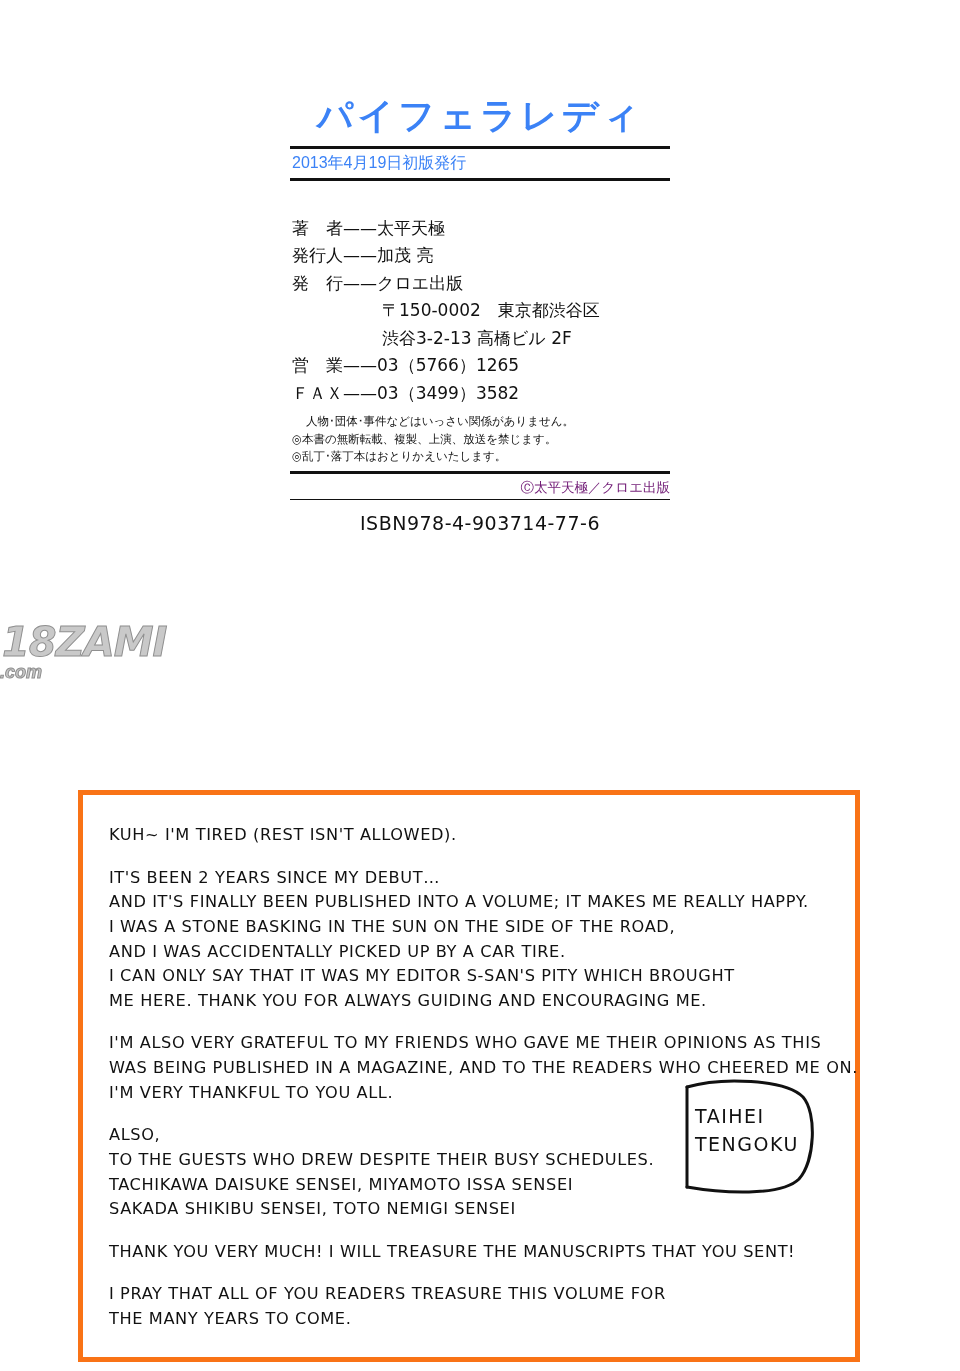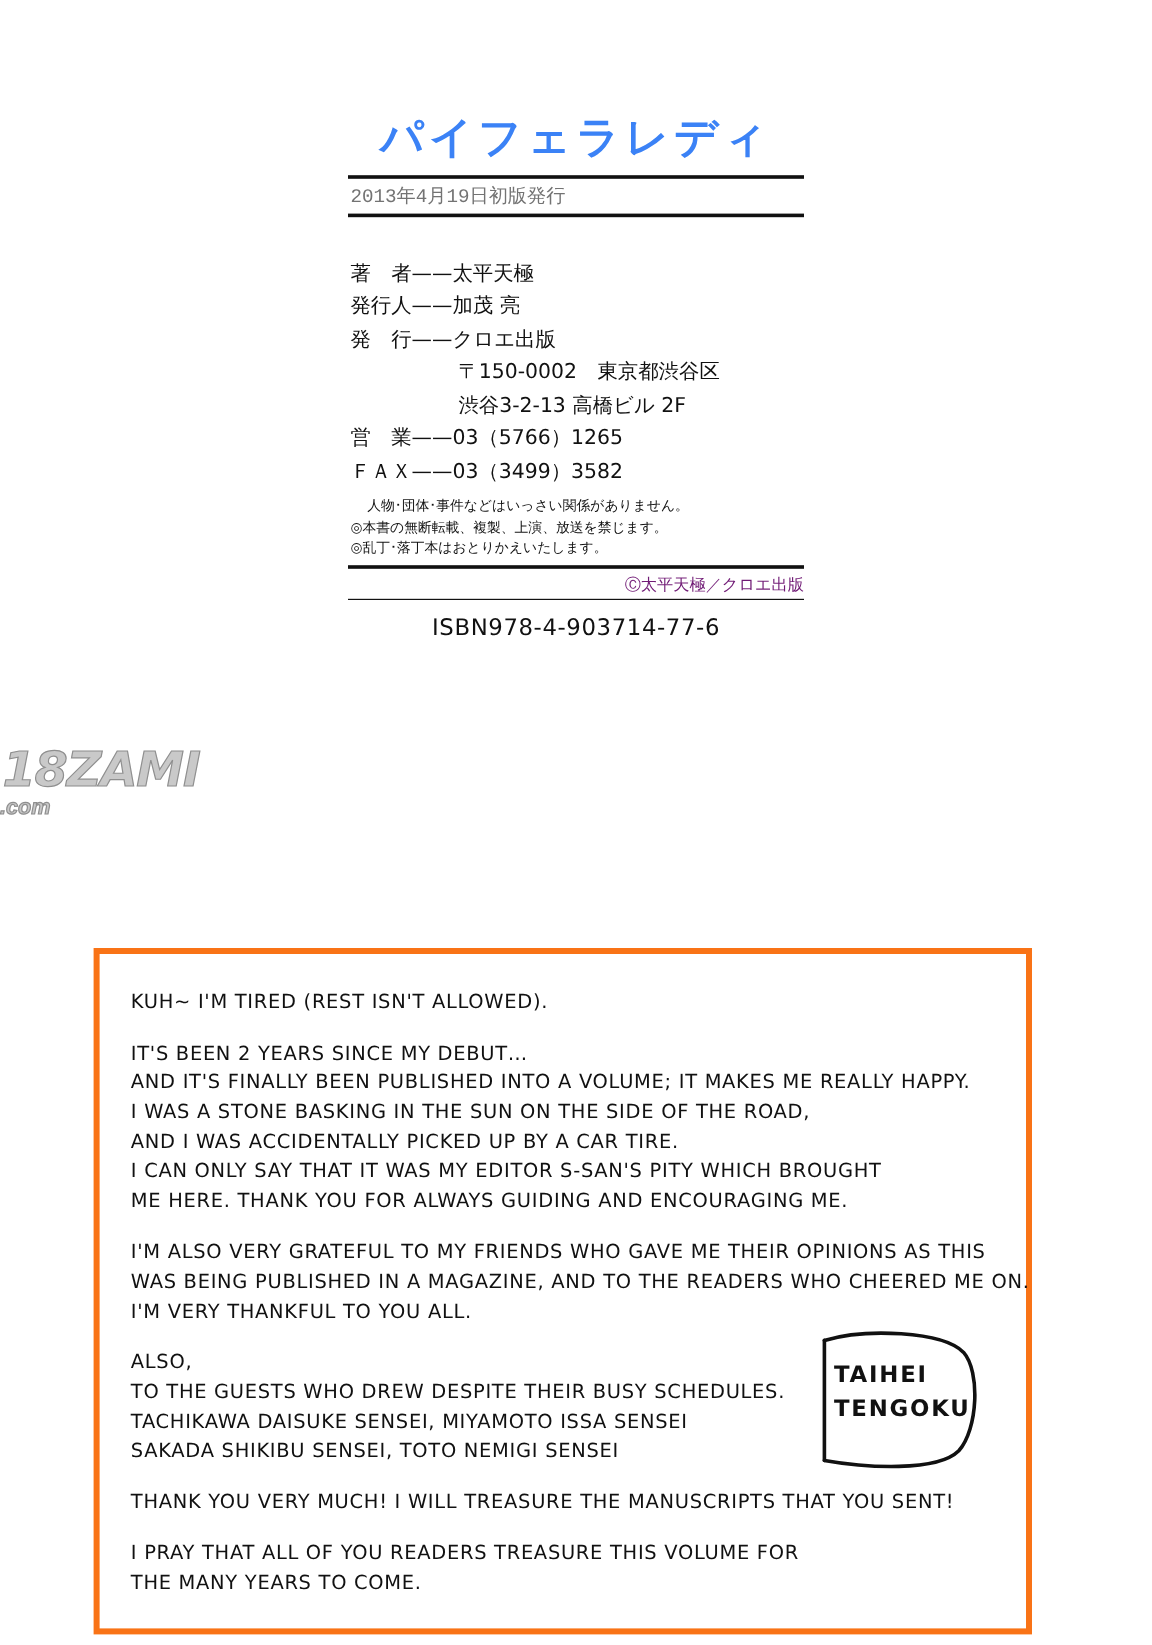--- a/index.html
+++ b/index.html
@@ -41,24 +41,24 @@
   }
   .rule-thick {
     border-top: 3px solid #111;
     width: 100%;
   }
   .rule-thin {
     border-top: 1px solid #111;
     width: 100%;
   }
   .pubdate {
-    font-family: Liberation Mono, monospace;
+    font-family: Liberation Sans, sans-serif;
     font-size: 16px;
     padding: 4px 0 4px 2px;
-    color: #737373;
+    color: #3b82f6;
     white-space: nowrap;
   }
   .credits {
     padding: 34px 0 0 0;
     font-family: "DejaVu Sans", sans-serif;
     font-size: 17px;
     line-height: 1.62;
     color: #111;
   }
   .credit-row {
@@ -154,25 +154,24 @@
   }
   .para {
     margin: 0 0 18px 0;
   }
   .para div {
     white-space: nowrap;
   }
   .sig {
     position: absolute;
     right: 34px;
-    top: 314px;
+    top: 284px;
     width: 140px;
     height: 118px;
     z-index: 2;
-    font-weight: bold;
   }
   .sig svg {
     position: absolute;
     left: 0;
     top: 0;
   }
   .sig-text {
     position: absolute;
     left: 14px;
     top: 24px;

